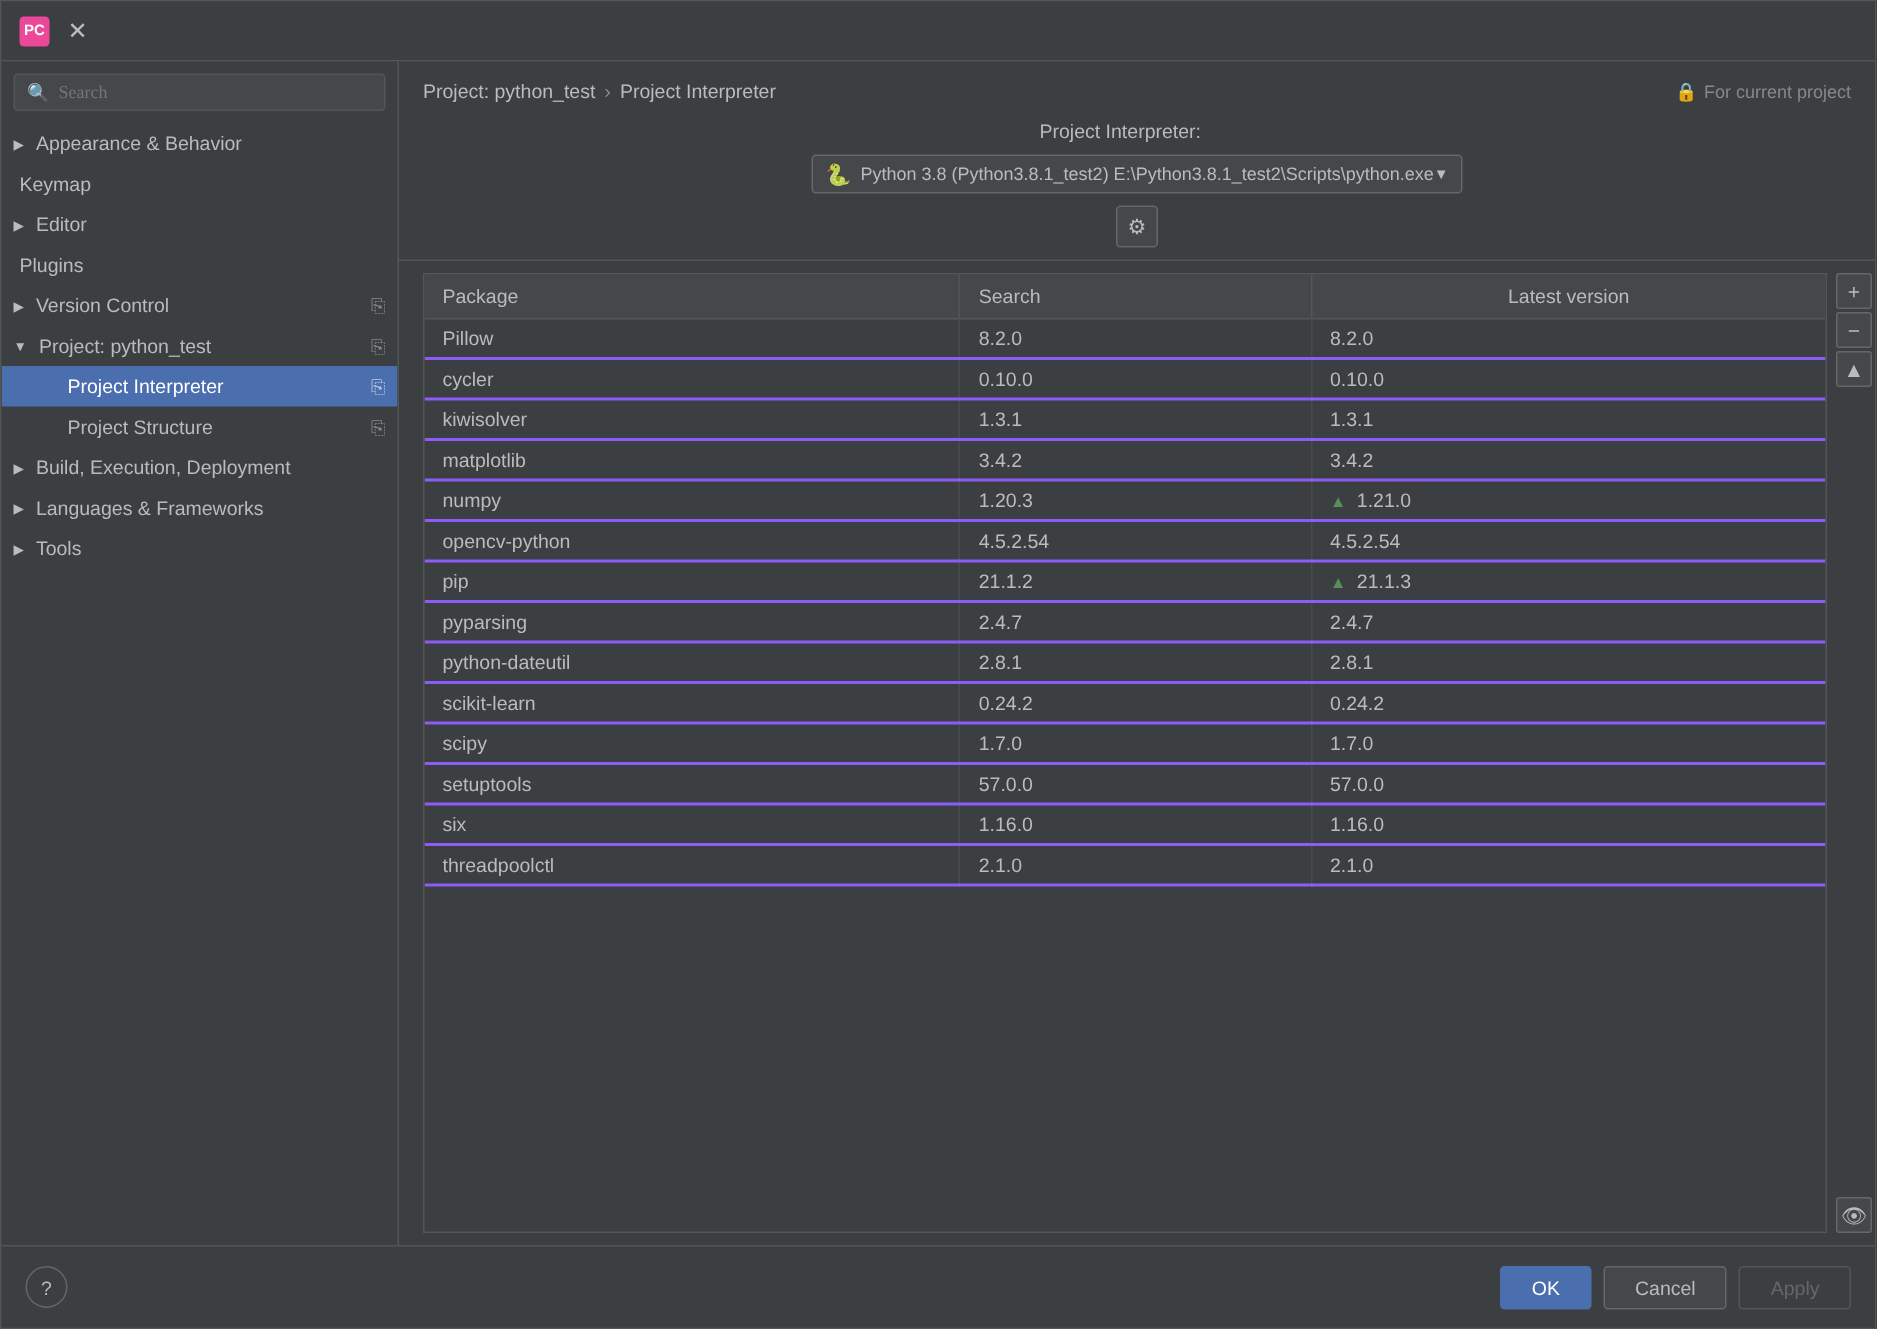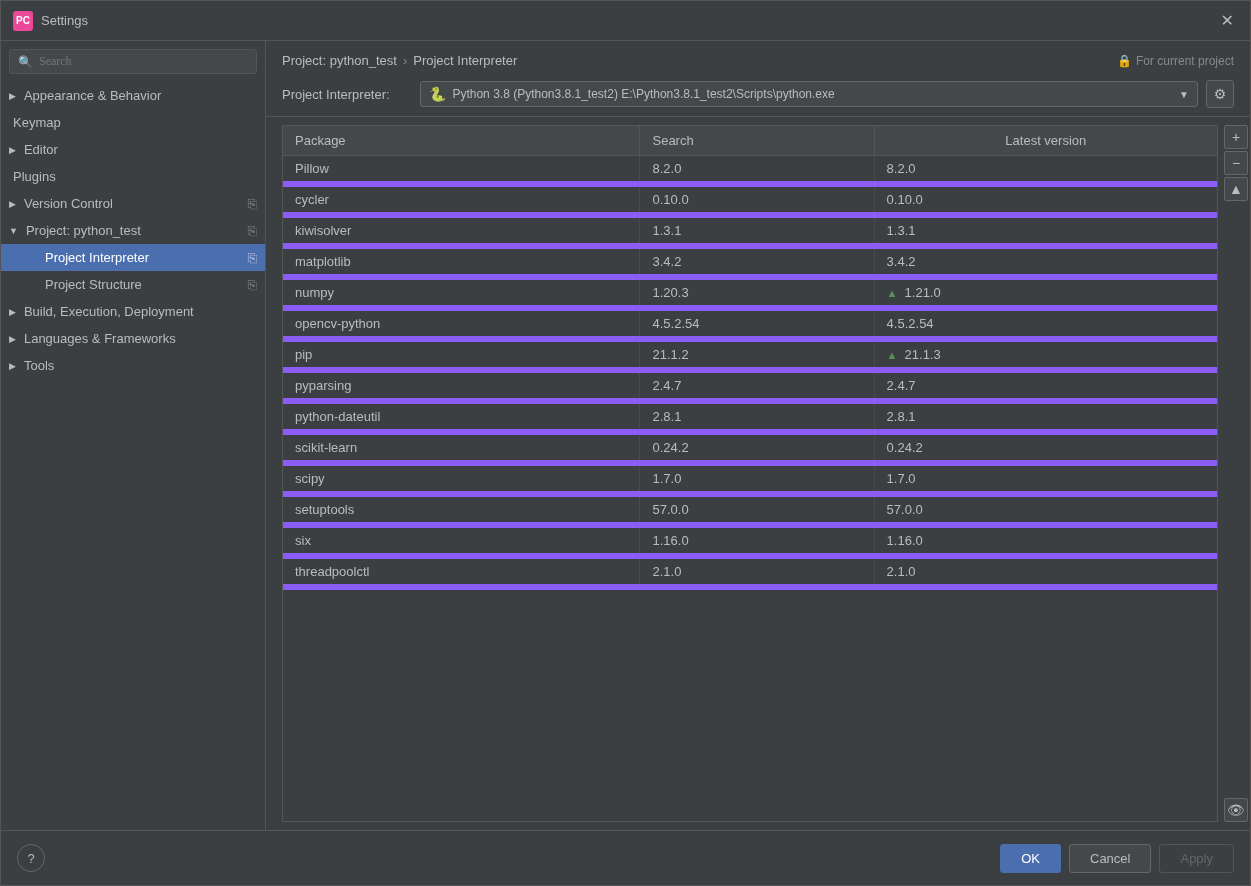--- a/index.html
+++ b/index.html
@@ -181,20 +181,21 @@
       font-size: 12px;
       display: flex;
       align-items: center;
       gap: 4px;
     }
 
     .interpreter-row {
       display: flex;
       align-items: center;
       gap: 8px;
+      flex-direction: column;
     }
 
     .interpreter-label {
       color: #bbbbbb;
       font-size: 13px;
       white-space: nowrap;
       min-width: 130px;
     }
 
     .interpreter-select {
@@ -268,21 +269,21 @@
       border-right: 1px solid #555;
       margin-top: 34px;
     }
 
     .pkg-table thead th:last-child {
       border-right: none;
       text-align: center;
     }
 
     .pkg-table tbody tr {
-      border-bottom: 6px solid #8b5cf6;
+      border-bottom: 2px solid #8b5cf6;
     }
 
     .pkg-table tbody td {
       padding: 5px 12px;
       color: #bbbbbb;
       font-size: 13px;
       border-right: 1px solid #4a4a4a;
     }
 
     .pkg-table tbody td:last-child {
@@ -391,21 +392,20 @@
       border-radius: 4px;
     }
   </style>
 </head>
 <body>
 
 <div class="window">
 
   <div class="title-bar">
     <div class="title-bar-icon">PC</div>
-    <span class="title-bar-title">Settings</span>
     <span class="title-bar-close">✕</span>
   </div>
 
   <div class="main-content">
 
     <div class="sidebar">
       <div class="search-box">
         <span>🔍</span>
         <input type="text" placeholder="Search" style="">
       </div>

